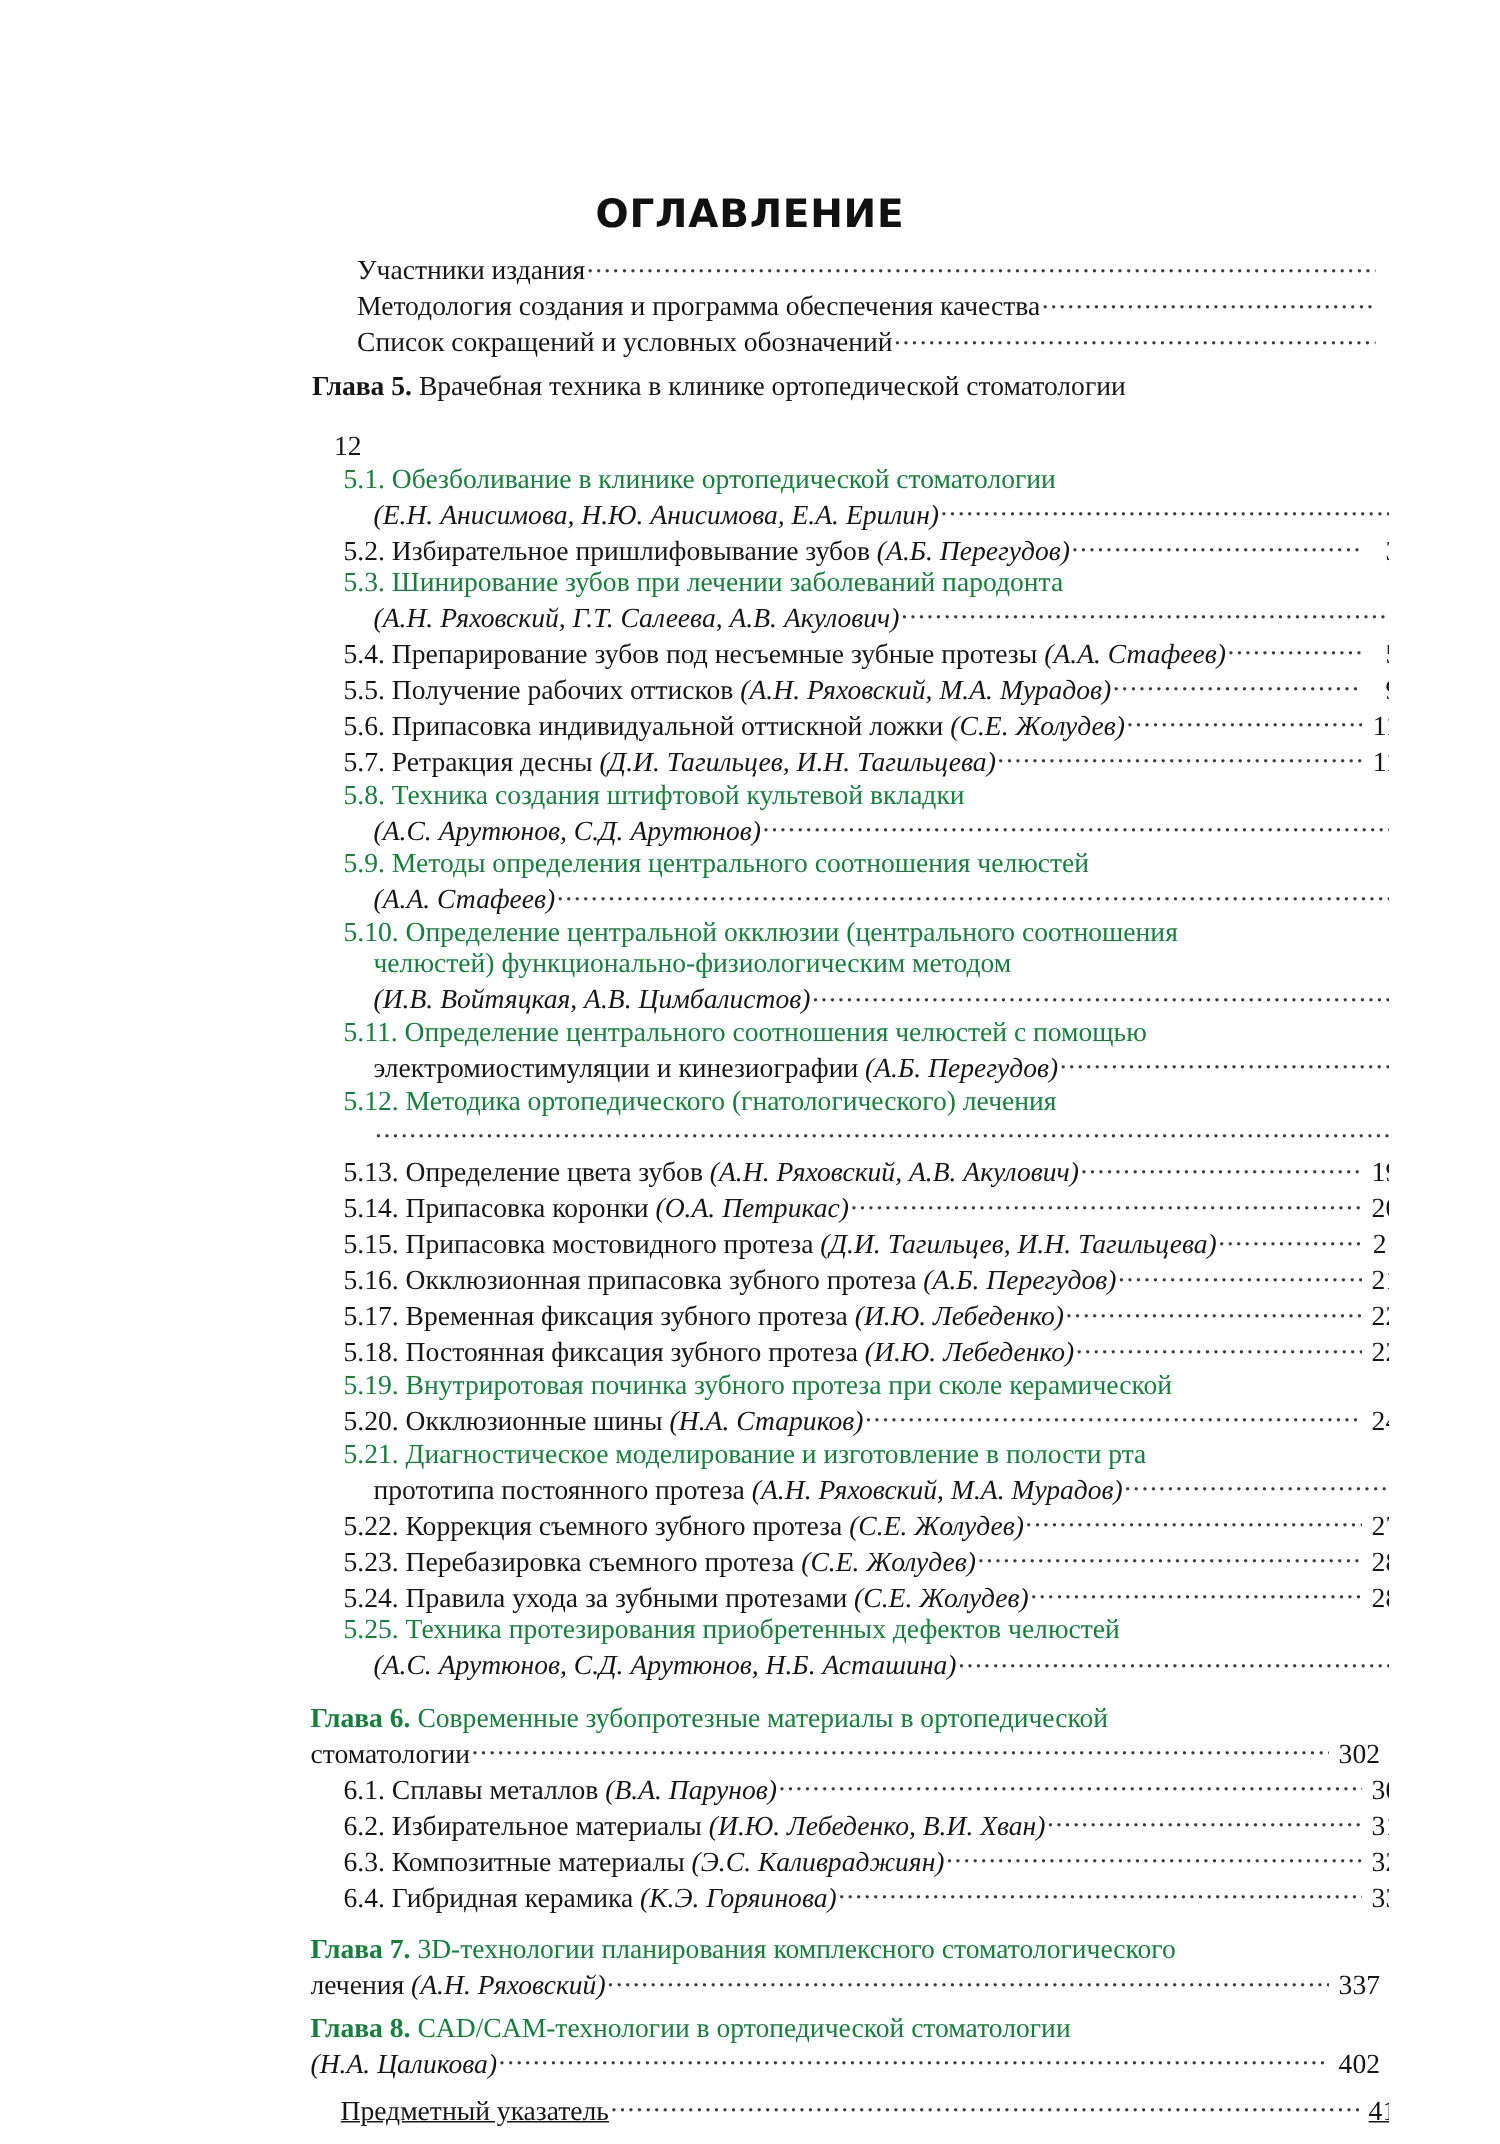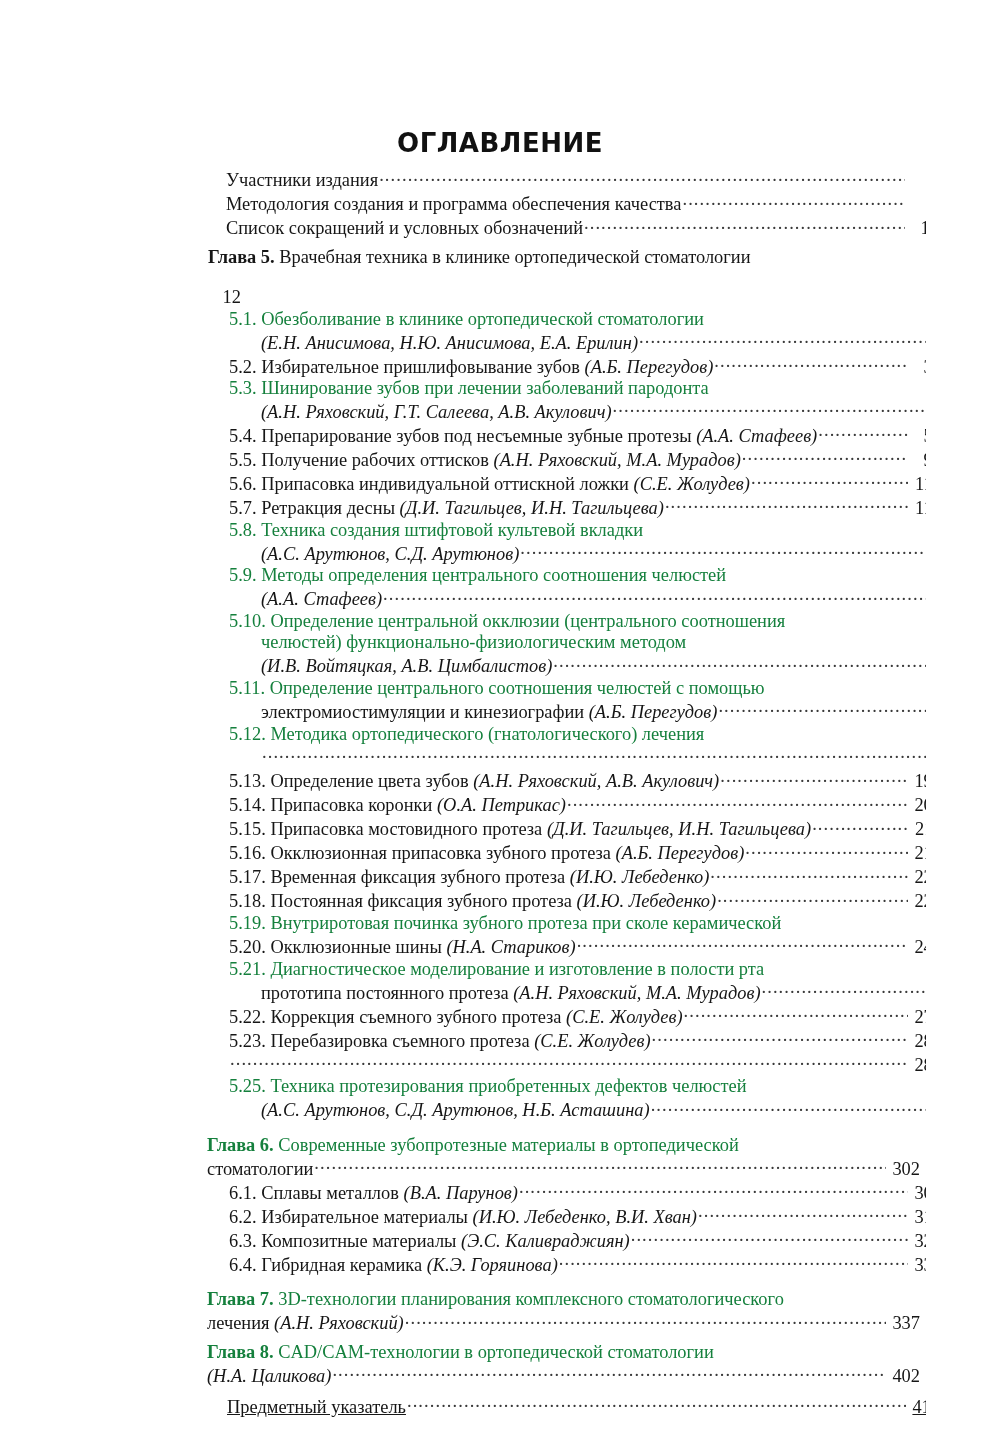--- a/index.html
+++ b/index.html
@@ -79,25 +79,25 @@
   .cont {
     font-size: 18.4px;
     line-height: 21.6px;
     color: #15803d;
     white-space: nowrap;
   }
   .ital { font-style: italic; }
   .bold { font-weight: bold; }
 
   
-  .lvl-front { margin-left: 19px; font-family: Liberation Serif, serif; }
+  .lvl-front { margin-left: 31px; font-family: Liberation Serif, serif; }
   .lvl-chapter { margin-left: 0; flex-direction: column; }
   .lvl-chapter-cont { margin-left: 0; }
   .lvl-sec { margin-left: 22px; }
-  .lvl-sec-cont { margin-left: 54px; }
+  .lvl-sec-cont { margin-left: 42px; }
   .lvl-index { margin-left: 20px; text-decoration: underline; }
 
   .gap-sm { height: 7px; }
   .gap-md { height: 13px; }
 </style>
 </head>
 <body>
 
 <div class="page">
 
@@ -285,20 +285,21 @@
       <span class="pg">276</span>
     </div>
 
     <div class="entry lvl-sec">
       <span class="txt"><span>5.23.</span>&nbsp;<span>Перебазировка съемного протеза</span>&nbsp;<span class="ital">(С.Е. Жолудев)</span></span>
       <span class="leader"></span>
       <span class="pg">281</span>
     </div>
 
     <div class="entry lvl-sec">
+      <span class="txt"><span>5.24.</span>&nbsp;<span>Правила ухода за зубными протезами</span>&nbsp;<span class="ital">(С.Е. Жолудев)</span></span>
       <span class="leader"></span>
       <span class="pg">285</span>
     </div>
 
     <div class="cont lvl-sec">
       <span>5.25.</span>&nbsp;<span>Техника протезирования приобретенных дефектов челюстей</span>
     </div>
     <div class="entry lvl-sec-cont">
       <span class="txt ital">(А.С. Арутюнов, С.Д. Арутюнов, Н.Б. Асташина)</span>
       <span class="leader"></span>

